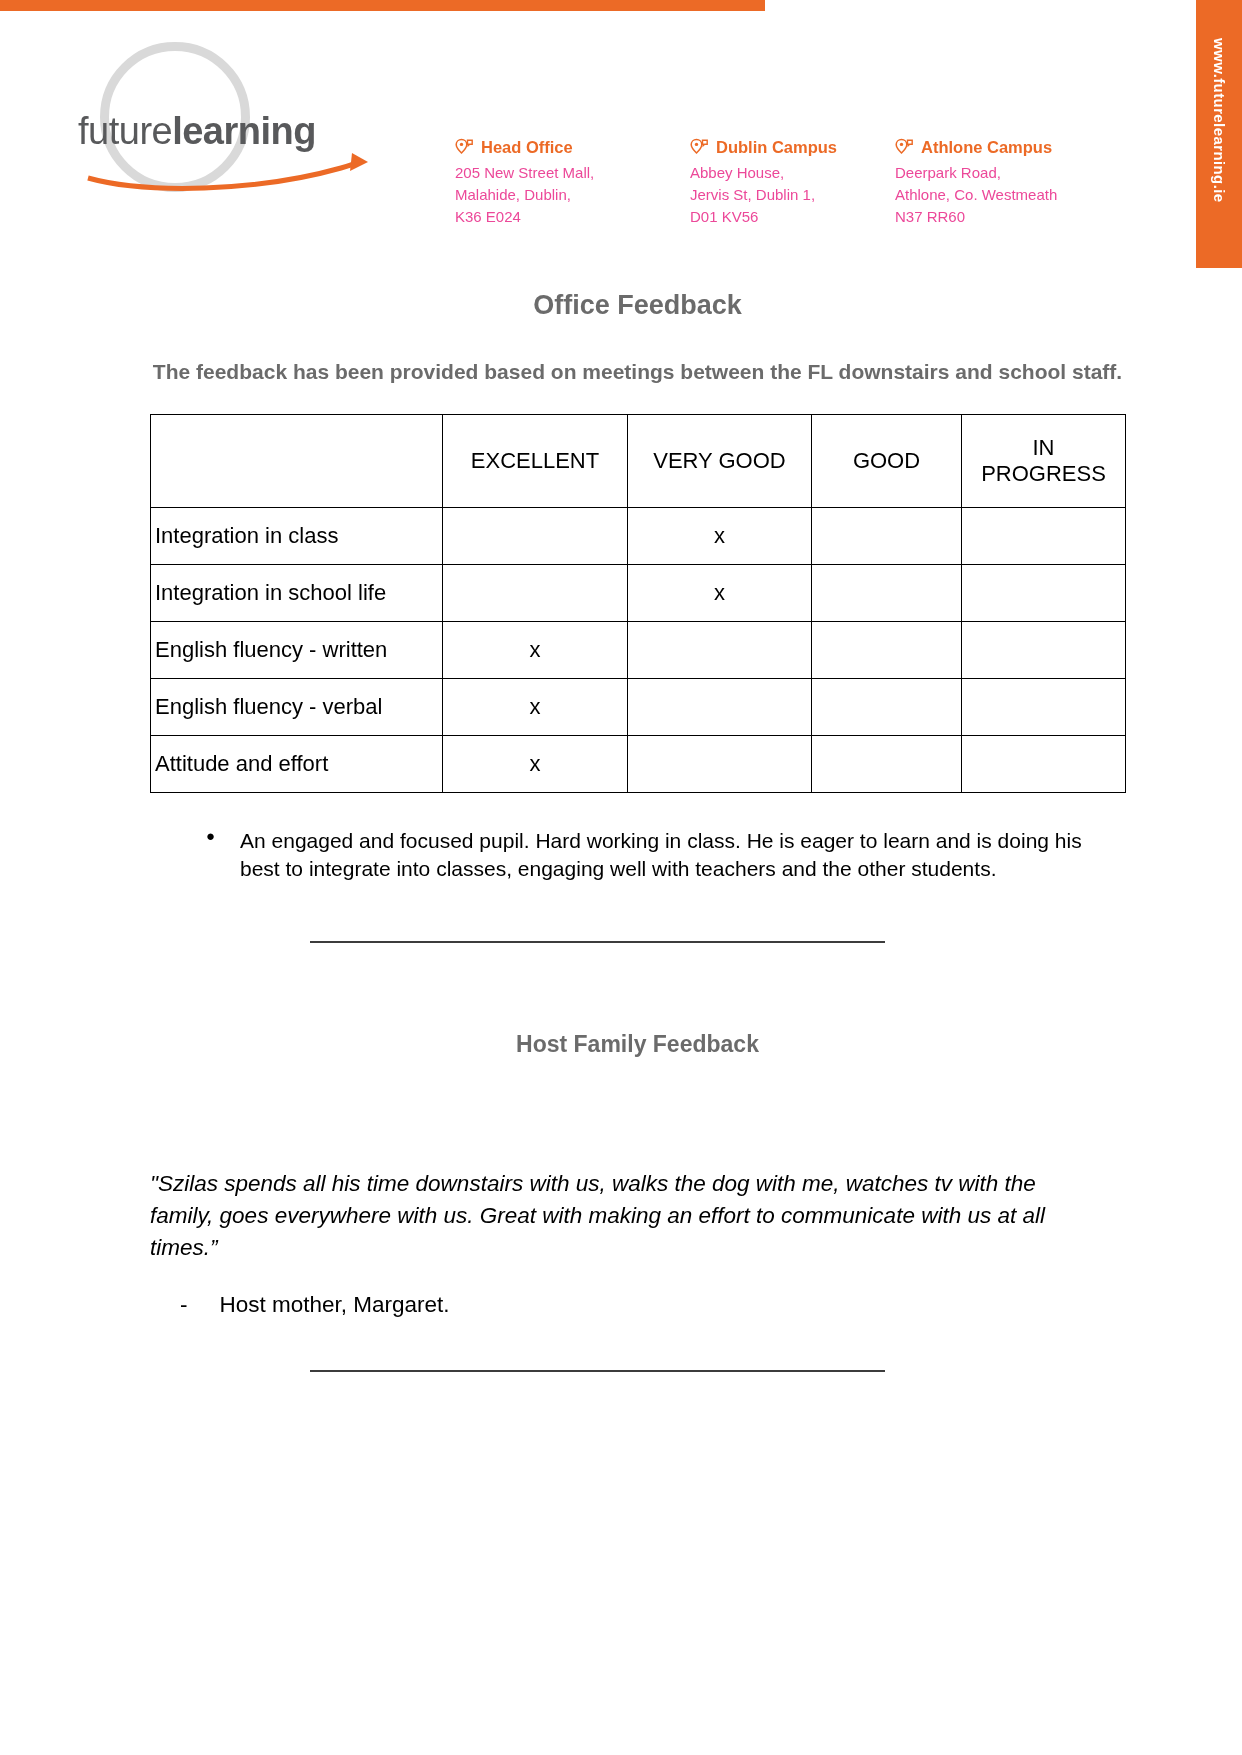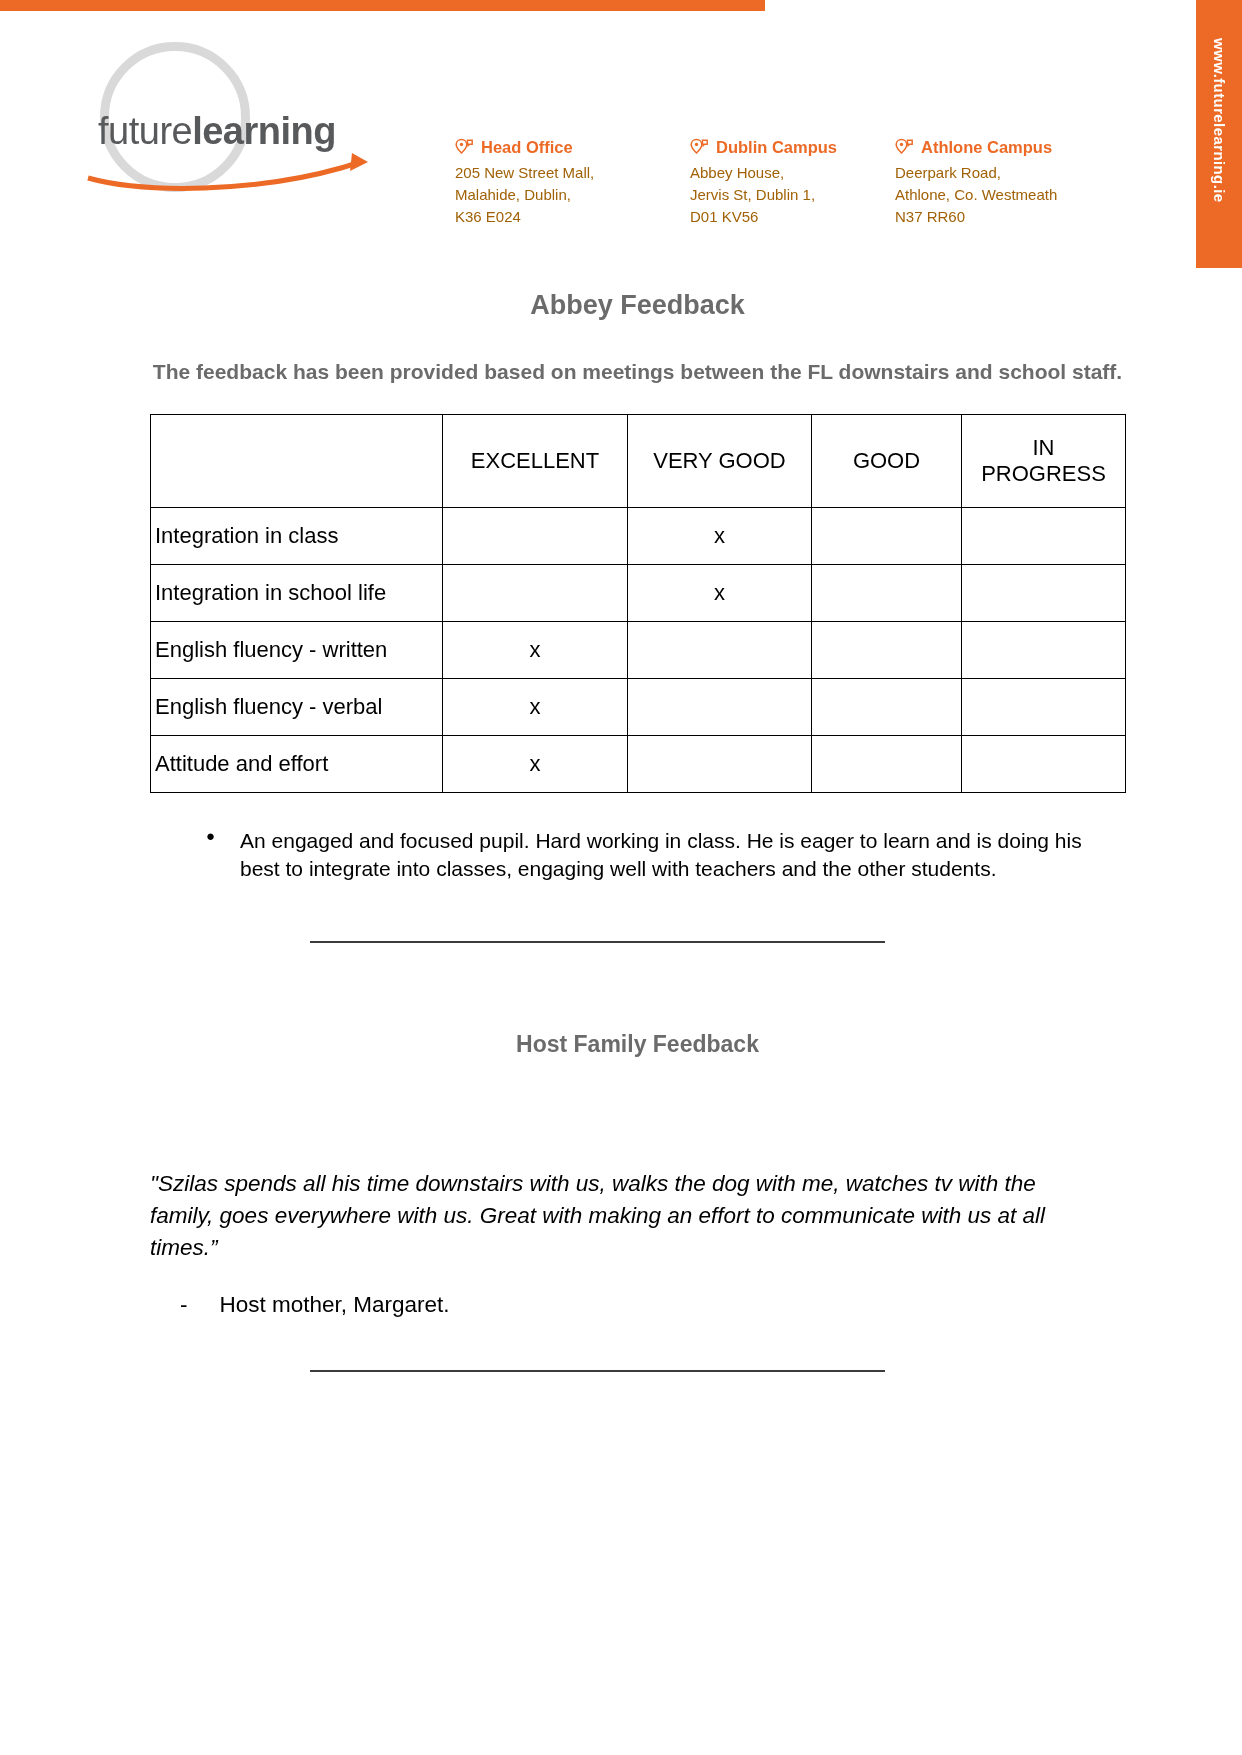--- a/index.html
+++ b/index.html
@@ -69,21 +69,21 @@
   .logo-text {
     position: absolute;
     left: 0px;
     top: 82px;
     width: 250px;
     font-size: 38px;
     letter-spacing: -0.5px;
     line-height: 1;
     color: #4a4a4a;
   }
-  .logo-text .b1 { font-weight: 300; color: #58595b; margin-left: 20px; }
+  .logo-text .b1 { font-weight: 300; color: #58595b; }
   .logo-text .b2 { font-weight: 700; color: #58595b; }
   .logo-swoosh {
     position: absolute;
     left: 8px;
     top: 118px;
     width: 288px;
     height: 46px;
     pointer-events: none;
   }
 
@@ -109,21 +109,21 @@
     color: #ec6a26;
     font-size: 16.5px;
     font-weight: 600;
     margin-bottom: 5px;
     white-space: nowrap;
     margin-top: 40px;
   }
   .addr-lines {
     font-size: 15px;
     line-height: 1.45;
-    color: #a16207;
+    color: #ec4899;
     white-space: nowrap;
   }
   .pin-icon svg { display: block; }
 
   
   .doc {
     position: absolute;
     left: 150px;
     top: 290px;
     width: 975px;
@@ -301,21 +301,21 @@
     </div>
     <div class="addr-lines" style="white-space:pre">Deerpark Road,
 Athlone, Co. Westmeath
 N37 RR60</div>
   </div>
 
 </div>
 
 <div class="doc">
 
-  <h1 class="section-title">Abbey Feedback</h1>
+  <h1 class="section-title">Office Feedback</h1>
 
   <p class="intro">The feedback has been provided based on meetings between the FL downstairs and school staff.</p>
 
   <table class="grid">
     <colgroup>
         <col class="c0">
         <col class="c1">
         <col class="c2">
         <col class="c3">
         <col class="c4">

